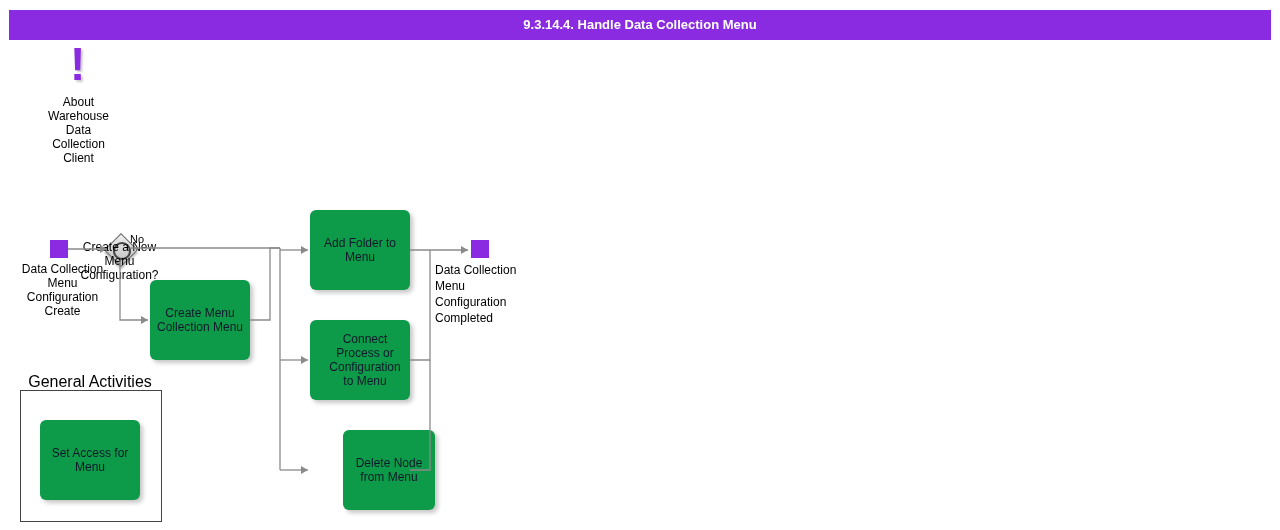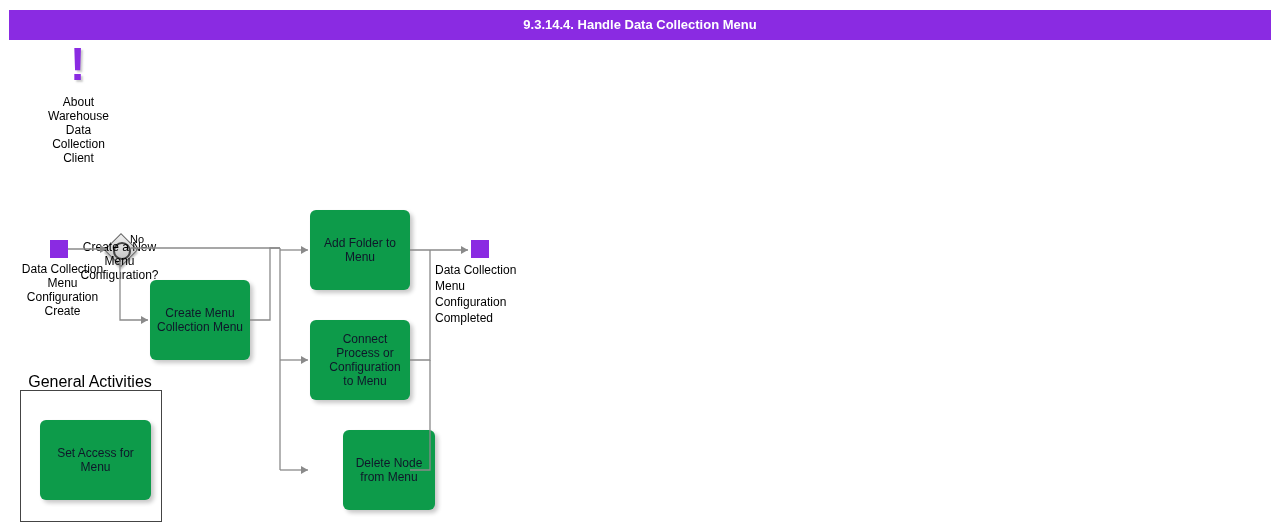--- a/index.html
+++ b/index.html
@@ -15,21 +15,21 @@
   .gw-no{position:absolute;left:130px;top:233px;font-size:11px;}
   .task{position:absolute;display:flex;align-items:center;justify-content:center;text-align:center;background:#0d9b4a;color:#0f172a;border-radius:6px;box-shadow:3px 3px 4px rgba(0,0,0,0.22);padding:0 6px;box-sizing:border-box;line-height:14px;}
   .task-create{left:150px;top:280px;width:100px;height:80px;}
   .task-add{left:310px;top:210px;width:100px;height:80px;}
   .task-connect{left:310px;top:320px;width:100px;height:80px;padding-left:16px;}
   .task-delete{left:310px;top:430px;width:92px;height:80px;margin-left:33px;}
   .end-ev{position:absolute;left:471px;top:240px;width:18px;height:18px;background:#8a2be2;}
   .end-label{position:absolute;left:435px;top:262px;width:90px;text-align:left;line-height:16px;}
   .ga-box{position:absolute;left:20px;top:390px;width:140px;height:130px;border:1px solid #444;background:#fff;}
   .ga-title{position:absolute;left:20px;top:373px;width:140px;text-align:center;font-size:16px;}
-  .task-access{left:40px;top:420px;width:111px;height:80px;}
+  .task-access{left:40px;top:420px;width:100px;height:80px;}
   svg.edges{position:absolute;left:0;top:0;width:1280px;height:530px;pointer-events:none;}
   .edge{stroke:#8a8a8a;stroke-width:1.3;fill:none;}
   .arrow{fill:#8a8a8a;}
 </style>
 </head>
 <body>
 
 <div class="canvas">
 
   <div class="title-bar">9.3.14.4. Handle Data Collection Menu</div>

